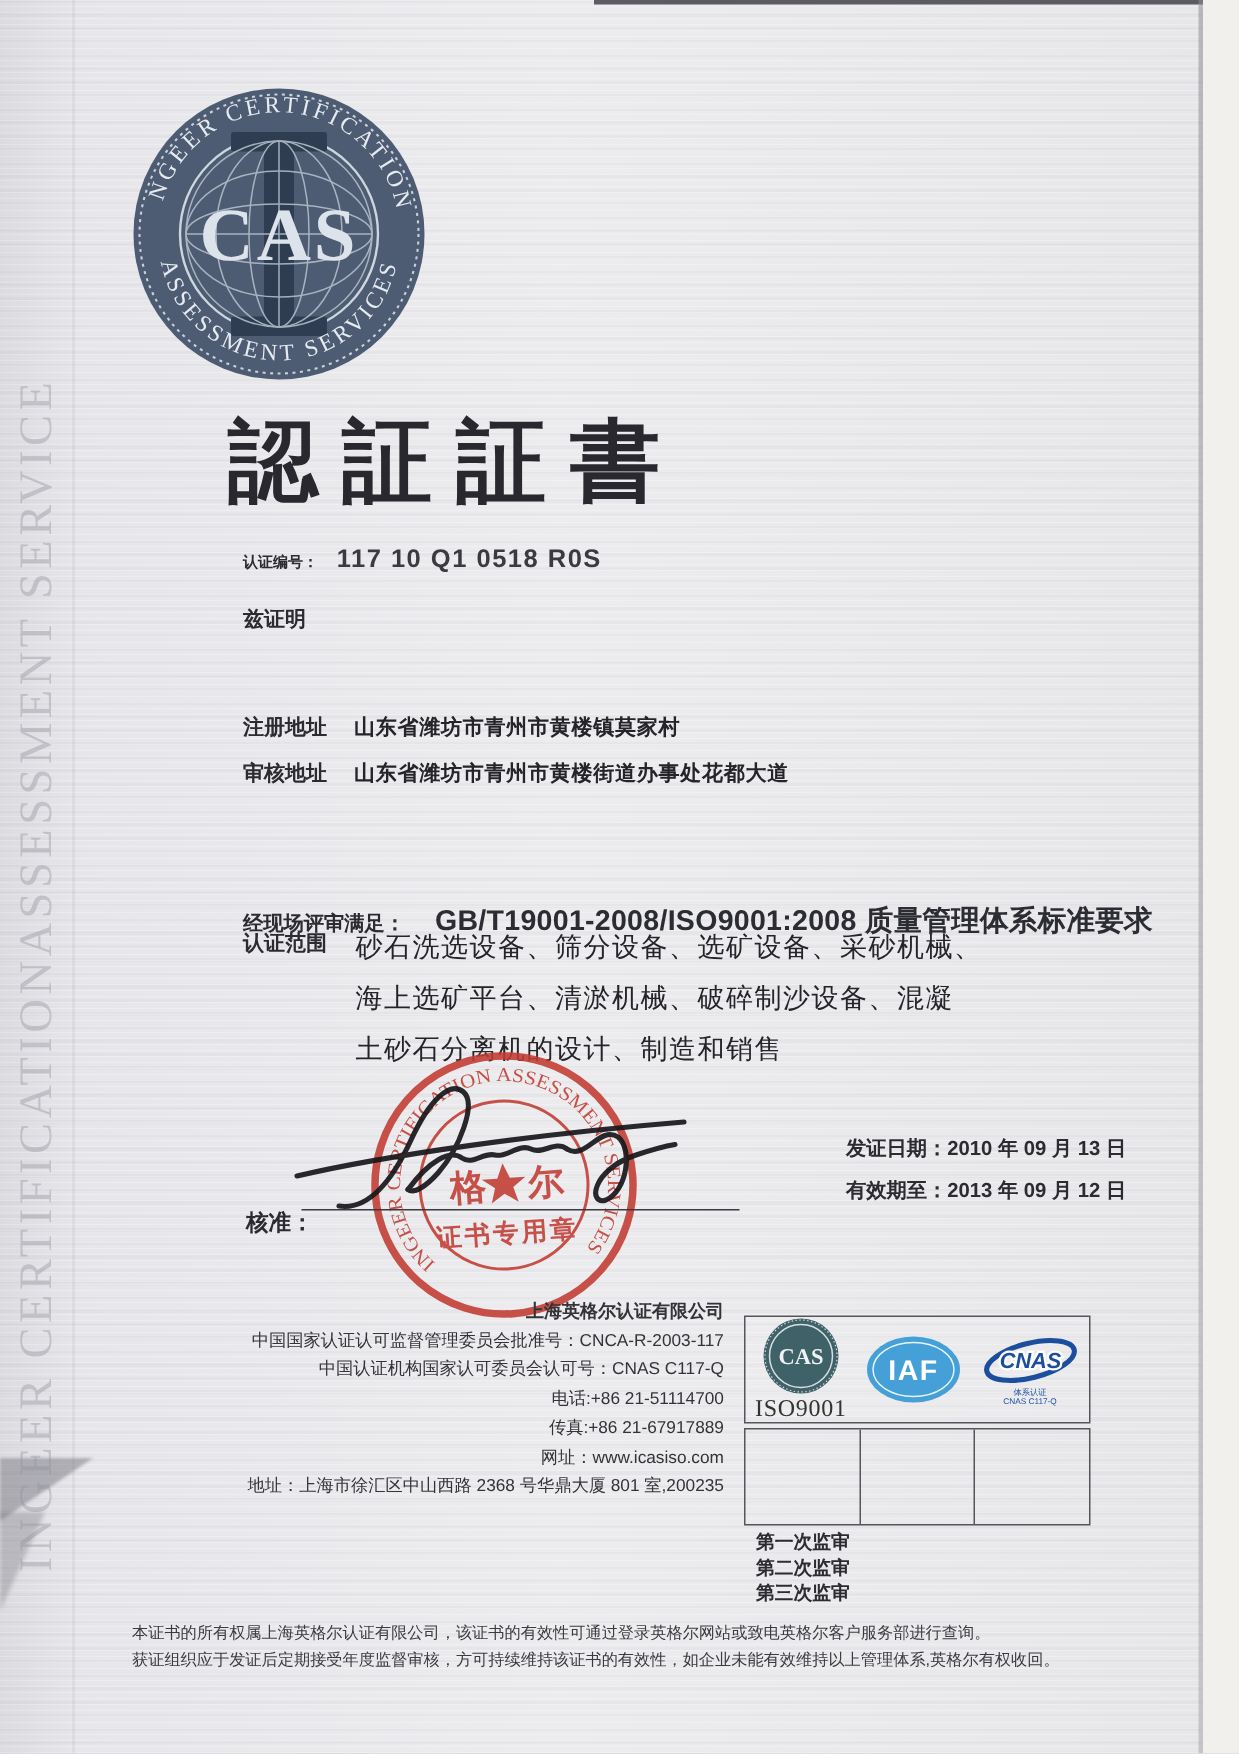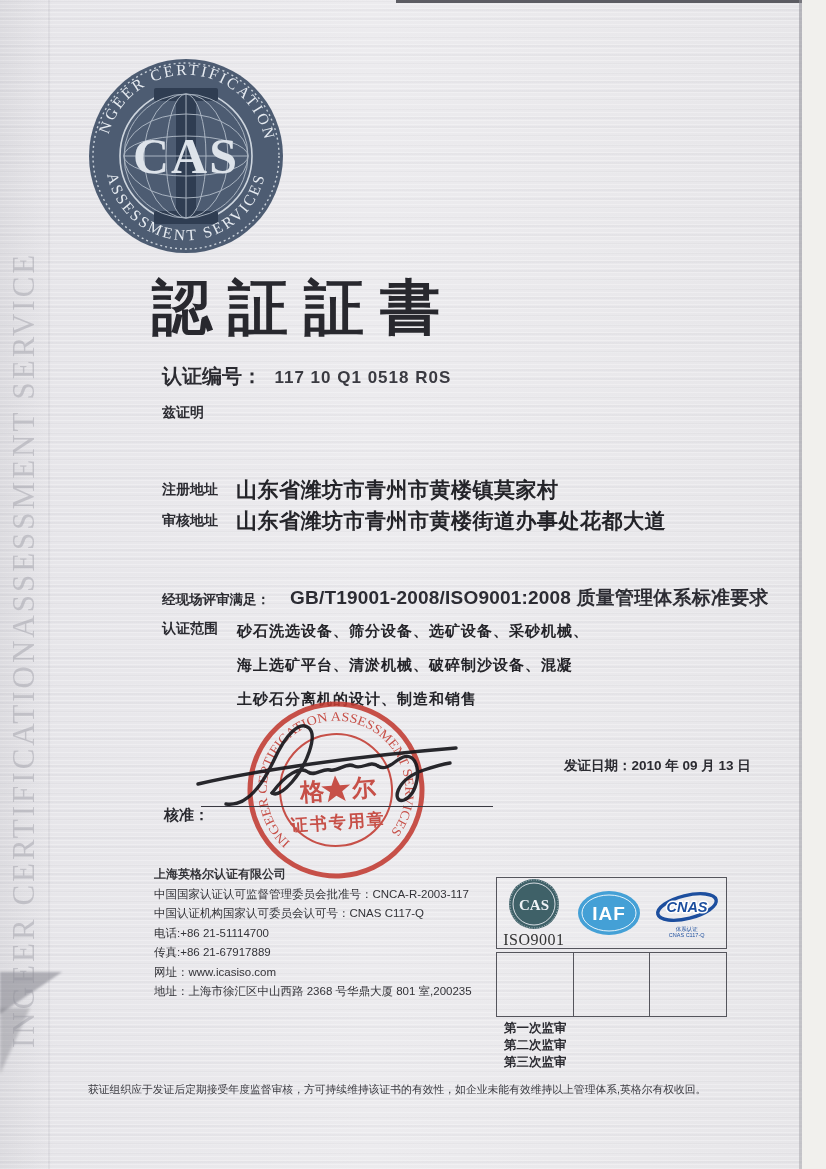--- a/index.html
+++ b/index.html
@@ -18,40 +18,40 @@
   .left-shade{left:0;top:0;width:54px;height:1169px;background:linear-gradient(90deg,rgba(60,60,70,.06),rgba(0,0,0,0));}
   .left-crease{left:48px;top:0;width:2px;height:1169px;background:rgba(40,40,50,.05);}
   .corner-wedge{left:0;top:972px;width:0;height:0;border-top:42px solid rgba(130,130,138,.55);border-right:62px solid transparent;filter:blur(1px);}
   .corner-wedge2{left:0;top:1008px;width:0;height:0;border-left:30px solid rgba(130,130,138,.4);border-bottom:66px solid transparent;filter:blur(1.5px);}
   
   .watermark{left:6px;top:1048px;transform:rotate(-90deg);transform-origin:0 0;white-space:nowrap;
     font-family:"Liberation Serif", serif;font-size:31px;letter-spacing:3px;color:rgba(145,145,155,.40);}
   
   .title{left:152px;top:268px;font-family:"Liberation Serif", serif;font-size:60px;font-weight:600;letter-spacing:16px;color:#28282e;}
   .certno{left:162px;top:363px;}
-  .certno .lab{font-size:20px;font-weight:700;color:#2b2b31;}
+  .certno .lab{font-size:10px;font-weight:700;color:#2b2b31;}
   .certno .val{font-size:17px;letter-spacing:1px;color:#3a3a41;font-weight:600;margin-left:8px;}
   .row-label{font-size:14px;font-weight:700;color:#2b2b31;}
   .company-row{left:162px;top:404px;display:flex;align-items:center;}
   .company-row .row-label{width:72px;}
   .company{font-size:30px;font-weight:700;letter-spacing:2px;color:#222228;}
   .addr1{left:162px;top:476px;display:flex;align-items:center;}
   .addr2{left:162px;top:507px;display:flex;align-items:center;}
   .addr1 .row-label,.addr2 .row-label{width:74px;}
-  .addr-val{font-size:21px;font-weight:700;color:#242429;letter-spacing:.5px;}
-  .standard{left:162px;top:556px;display:flex;align-items:baseline;}
+  .addr-val{font-size:14px;font-weight:700;color:#242429;letter-spacing:.5px;}
+  .standard{left:162px;top:572px;display:flex;align-items:baseline;}
   .standard .row-label{width:128px;font-size:13.5px;}
   .standard-val{font-size:19px;font-weight:600;color:#2c2c33;letter-spacing:.2px;margin-top:29px;}
   .scope{left:162px;top:614px;display:flex;}
   .scope .row-label{width:75px;padding-top:6px;}
-  .scope-lines{font-size:15px;font-weight:700;color:#242429;line-height:34px;letter-spacing:1px;}
+  .scope-lines{font-size:18px;font-weight:400;color:#242429;line-height:34px;letter-spacing:1px;}
   .approval{left:164px;top:790px;font-size:15px;font-weight:700;color:#2a2a30;margin-top:16px;}
   .sig-line{left:201px;top:806px;width:292px;height:0;border-top:1.6px solid #3a3a42;}
   .dates{left:564px;top:752px;font-size:13.5px;font-weight:700;color:#2b2b31;line-height:28px;white-space:nowrap;}
-  .issuer{left:154px;top:865px;font-size:11.5px;color:#333338;line-height:19.5px;white-space:nowrap;}
+  .issuer{left:165px;top:865px;font-size:11.5px;color:#333338;line-height:19.5px;white-space:nowrap;text-align:right;}
   .issuer .co{font-size:12px;font-weight:600;}
   .logo-box{left:496px;top:877px;width:229px;height:70px;border:1.2px solid #55555c;display:flex;align-items:center;justify-content:space-around;background:rgba(255,255,255,.12);}
   .monitor-box{left:496px;top:952px;width:229px;height:63px;border:1.2px solid #55555c;display:flex;}
   .monitor-cell{flex:1;border-right:1px solid #55555c;}
   .monitor-cell:last-child{border-right:none;}
   .monitor-labels{left:496px;top:1020px;width:231px;display:flex;font-size:12.5px;font-weight:700;color:#2b2b31;flex-direction:column;}
   .monitor-labels span{flex:1;text-align:left;padding-left:8px;}
   .footnote{left:88px;top:1080px;width:684px;font-size:10.8px;color:#3a3a40;line-height:18px;}
   .iso-small{font-size:16px;color:#333;letter-spacing:.5px;margin-top:1px;text-align:center;font-family:"Liberation Serif",serif;}
   .cnas-sub{font-size:5.5px;color:#1c4e9e;text-align:center;line-height:6px;margin-top:1px;}
@@ -168,20 +168,21 @@
     <g fill="none" stroke="#17171c" stroke-width="3.4" stroke-linecap="round" opacity=".92">
       <path d="M 38 96 C 58 99 74 78 86 52 C 98 26 112 12 121 20 C 130 28 118 58 104 74 C 96 83 88 88 84 85"></path>
       <path d="M 84 85 C 98 66 112 58 120 64 C 127 69 134 60 142 62 C 150 64 158 54 166 58 C 174 62 182 52 190 58"></path>
       <path d="M 190 58 C 202 66 212 42 224 50 C 234 58 230 86 216 92 C 204 96 206 72 236 62 C 248 58 256 56 262 55"></path>
       <path d="M 10 76 C 70 62 170 48 268 40"></path>
     </g>
   </svg>
 
   <div class="abs dates">
     <div><span>发证日期：</span><span>2010 年 09 月 13 日</span></div>
+    <div><span>有效期至：</span><span>2013 年 09 月 12 日</span></div>
   </div>
 
   <div class="abs issuer">
     <div class="co">上海英格尔认证有限公司</div>
     <div>中国国家认证认可监督管理委员会批准号：CNCA-R-2003-117</div>
     <div>中国认证机构国家认可委员会认可号：CNAS C117-Q</div>
     <div>电话:+86 21-51114700</div>
     <div>传真:+86 21-67917889</div>
     <div>网址：www.icasiso.com</div>
     <div>地址：上海市徐汇区中山西路 2368 号华鼎大厦 801 室,200235</div>
@@ -221,16 +222,17 @@
     <div class="monitor-cell"></div>
     <div class="monitor-cell"></div>
   </div>
   <div class="abs monitor-labels">
     <span>第一次监审</span>
     <span>第二次监审</span>
     <span>第三次监审</span>
   </div>
 
   <div class="abs footnote">
+    <div>本证书的所有权属上海英格尔认证有限公司，该证书的有效性可通过登录英格尔网站或致电英格尔客户服务部进行查询。</div>
     <div>获证组织应于发证后定期接受年度监督审核，方可持续维持该证书的有效性，如企业未能有效维持以上管理体系,英格尔有权收回。</div>
   </div>
 
 </div>
 
 </body></html>

